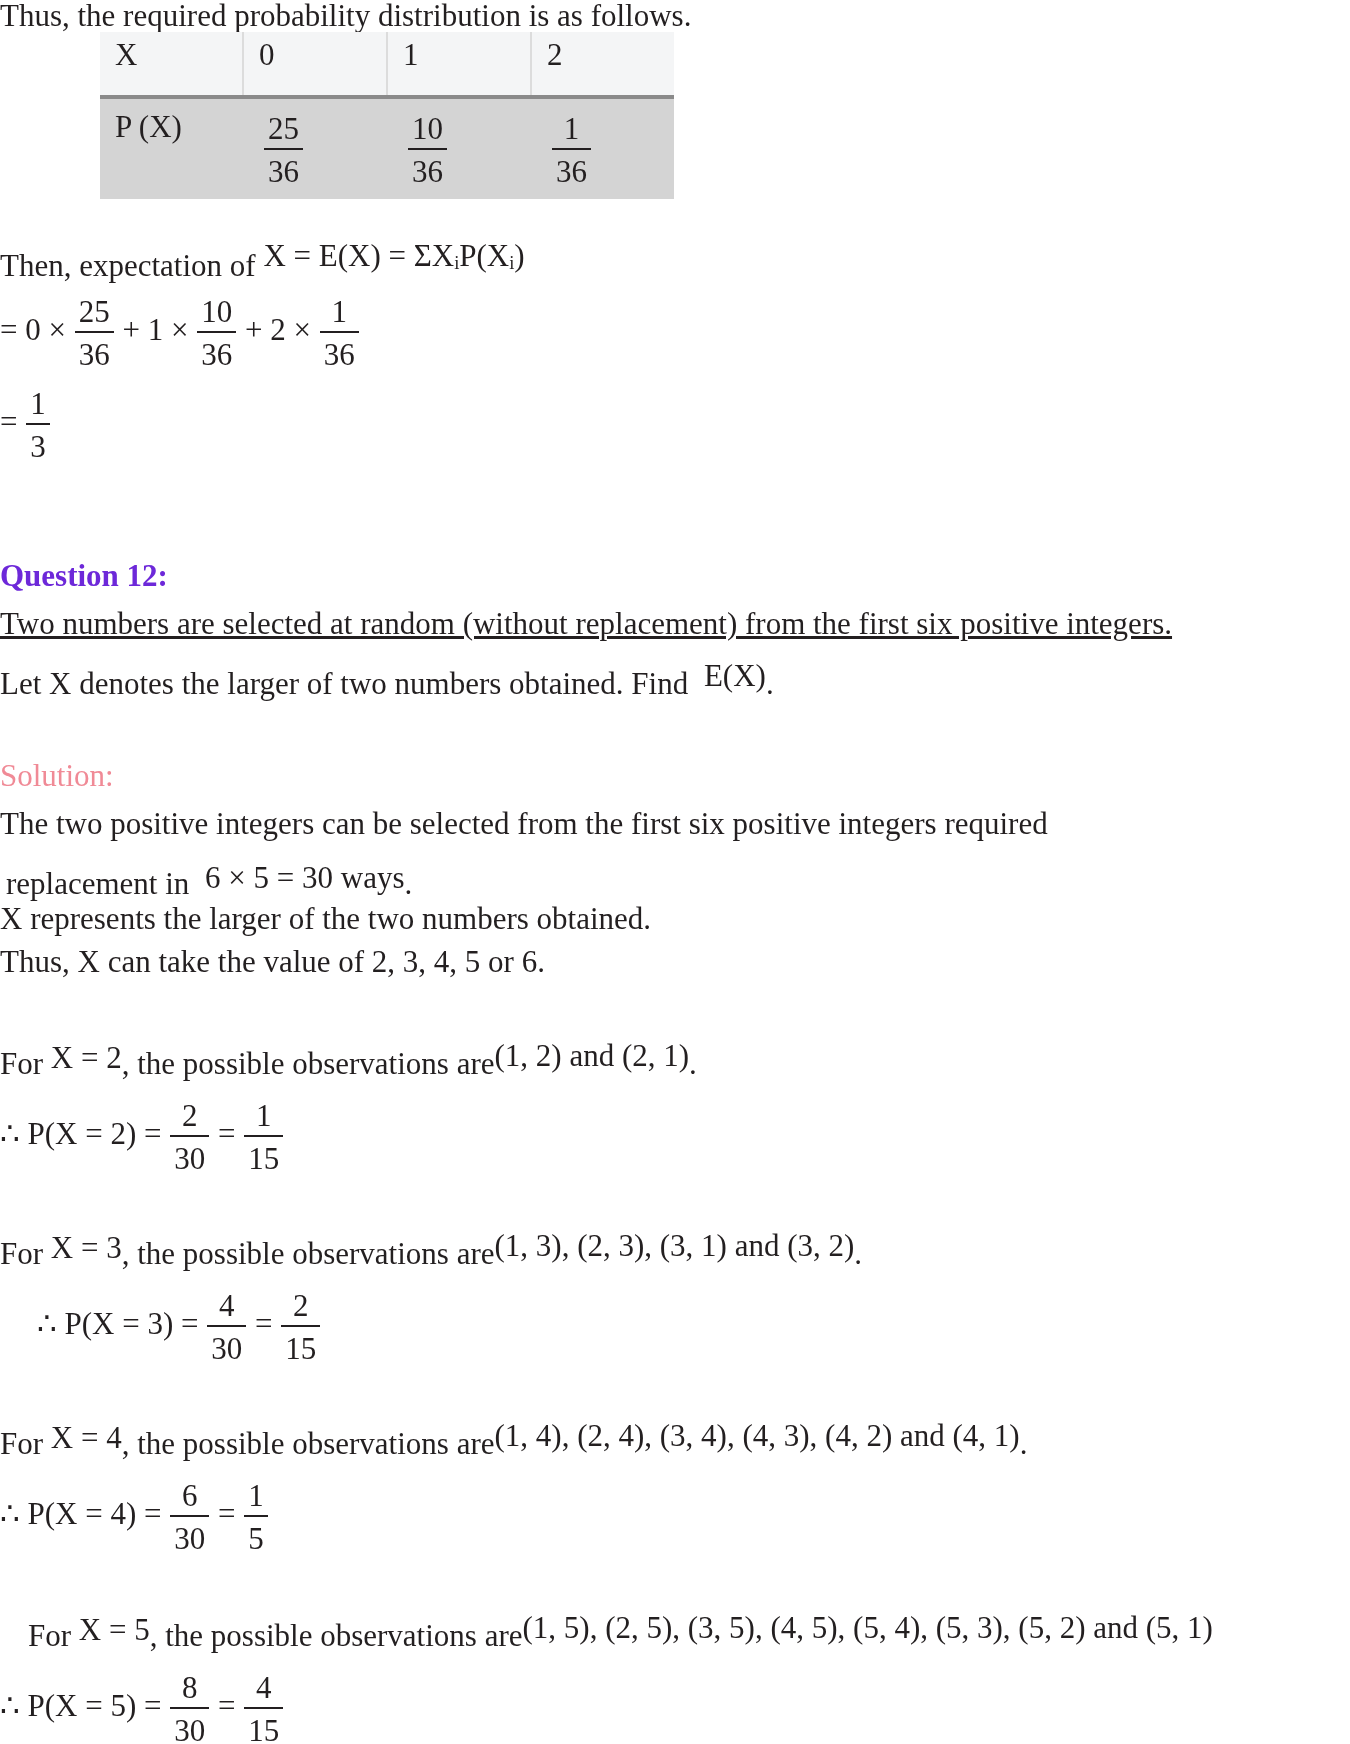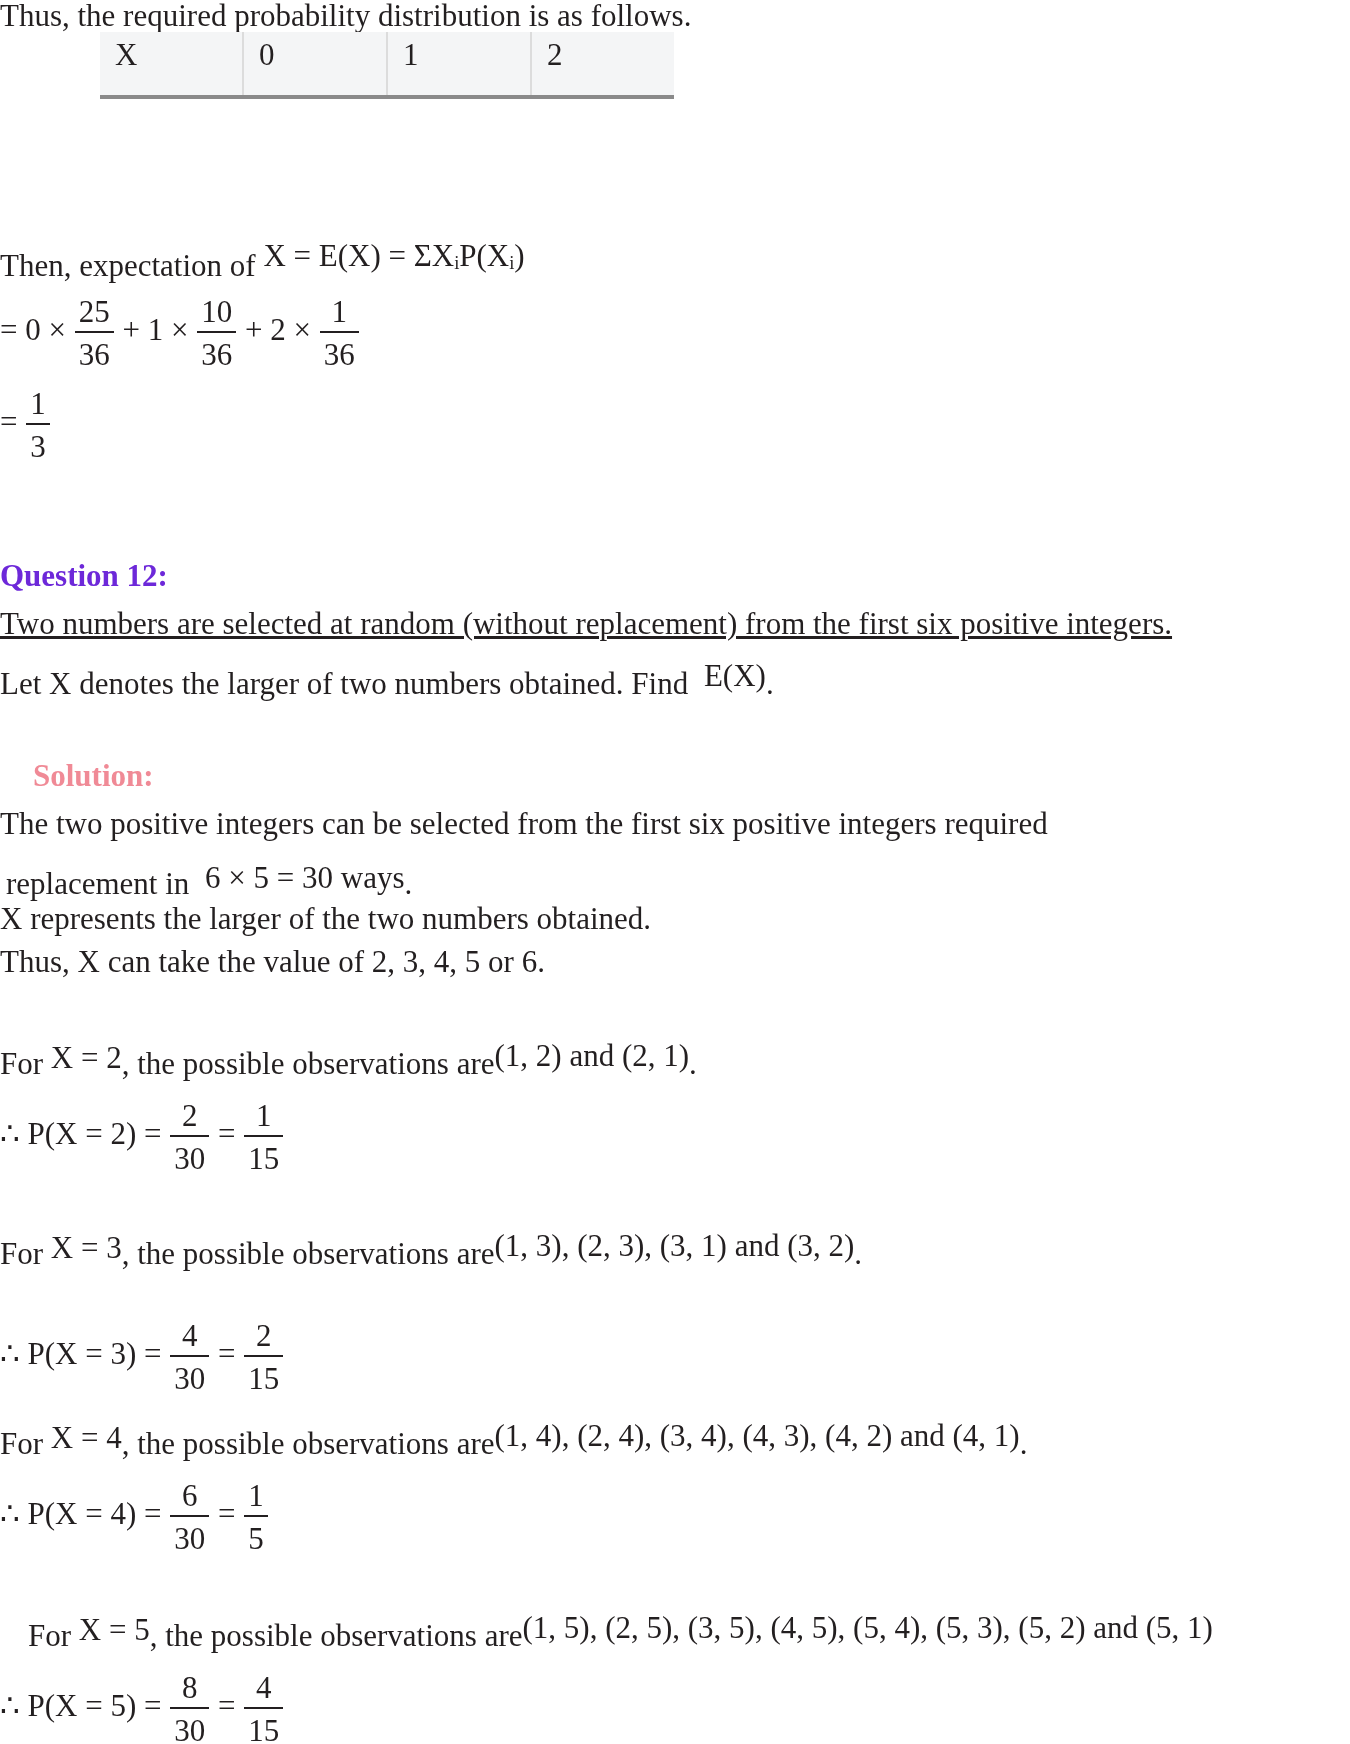--- a/index.html
+++ b/index.html
@@ -7,39 +7,45 @@
     width:1350px; height:1744px; overflow:hidden; position:relative;
     font-family:"Liberation Serif","DejaVu Serif",serif;
     color:#231f20; font-size:31px;
   }
   .line { position:absolute; left:0; white-space:nowrap; line-height:1; }
   .math { font-family:Liberation Serif, serif; }
   .frac { display:inline-block; vertical-align:middle; text-align:center; line-height:1; margin:0 1px; }
   .frac .num { display:block; padding:0 4px 4px 4px; border-bottom:2px solid #231f20; }
   .frac .den { display:block; padding:6px 4px 0 4px; }
   .q-title { color:#6d28d9; font-weight:bold; }
-  .sol-title { color:#f08a96; font-weight:bold;margin-left:33px; }
+  .sol-title { color:#f08a96; font-weight:normal; }
   table.dist { position:absolute; left:100px; top:32px; border-collapse:collapse; }
   table.dist td { width:127px; padding:0 0 0 15px; vertical-align:top; }
   table.dist tr.hdr td { background:#f4f5f6; height:58px; border-right:2px solid #dcdcdc; border-bottom:4px solid #8a8a8a; padding-top:5px; }
   table.dist tr.row td { background:#d4d4d4; height:90px; padding-top:10px; }
   table.dist tr.row td .frac { margin-top:4px; }
 </style>
 </head>
 <body>
 
 <div class="line" style="top:0px;">Thus, the required probability distribution is as follows.</div>
 
 <table class="dist">
   <tbody>
       <tr class="hdr">
     <td>X</td>
     <td>0</td>
     <td>1</td>
     <td style="border-right:none;">2</td>
+  </tr>
+  <tr class="row">
+    <td>P (X)</td>
+    <td><span class="frac" style="margin-left:6px;"><span class="num">25</span><span class="den">36</span></span></td>
+    <td><span class="frac" style="margin-left:6px;"><span class="num">10</span><span class="den">36</span></span></td>
+    <td><span class="frac" style="margin-left:6px;"><span class="num">1</span><span class="den">36</span></span></td>
   </tr>
 </tbody>
   </table>
 
 <div class="line" style="top:250px;">
   <span>Then, expectation of</span>
   <span class="math" style="position:relative; top:-10px;">X = E(X) = ΣXᵢP(Xᵢ)</span>
 </div>
 
 <div class="line" style="top:296px;">
@@ -80,21 +86,21 @@
   <span>∴ P(X = 2) =</span>
   <span class="frac"><span class="num">2</span><span class="den">30</span></span>
   <span>=</span>
   <span class="frac"><span class="num">1</span><span class="den">15</span></span>
 </div>
 
 <div class="line" style="top:1238px;">
   <span>For</span>
   <span class="math" style="position:relative; top:-6px;">X = 3</span><span>, the possible observations are</span><span class="math" style="position:relative; top:-8px;">(1, 3), (2, 3), (3, 1) and (3, 2)</span><span>.</span>
 </div>
-<div class="line" style="top:1320px;">
+<div class="line" style="top:1290px;padding-left:37px;">
   <span>∴ P(X = 3) =</span>
   <span class="frac"><span class="num">4</span><span class="den">30</span></span>
   <span>=</span>
   <span class="frac"><span class="num">2</span><span class="den">15</span></span>
 </div>
 
 <div class="line" style="top:1428px;text-align:right;">
   <span>For</span>
   <span class="math" style="position:relative; top:-6px;">X = 4</span><span>, the possible observations are</span><span class="math" style="position:relative; top:-8px;">(1, 4), (2, 4), (3, 4), (4, 3), (4, 2) and (4, 1)</span><span>.</span>
 </div>

